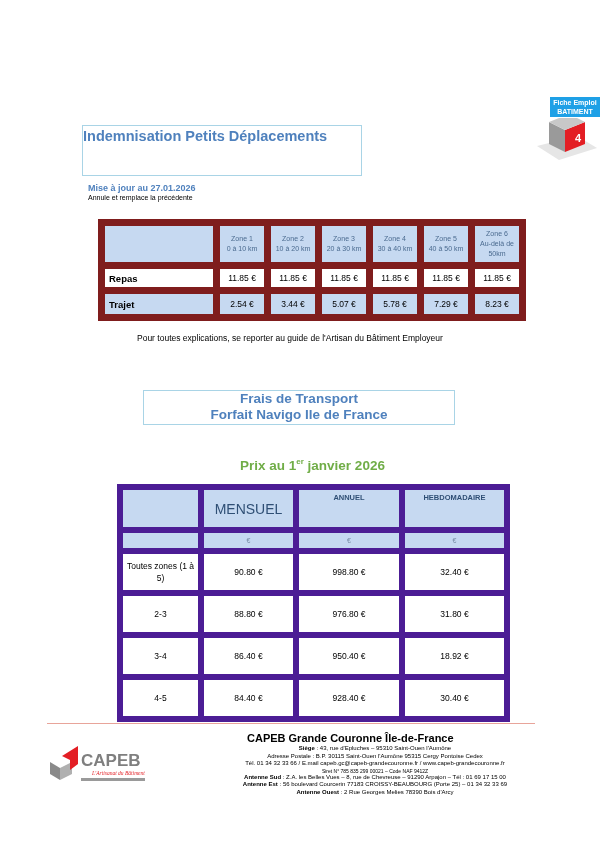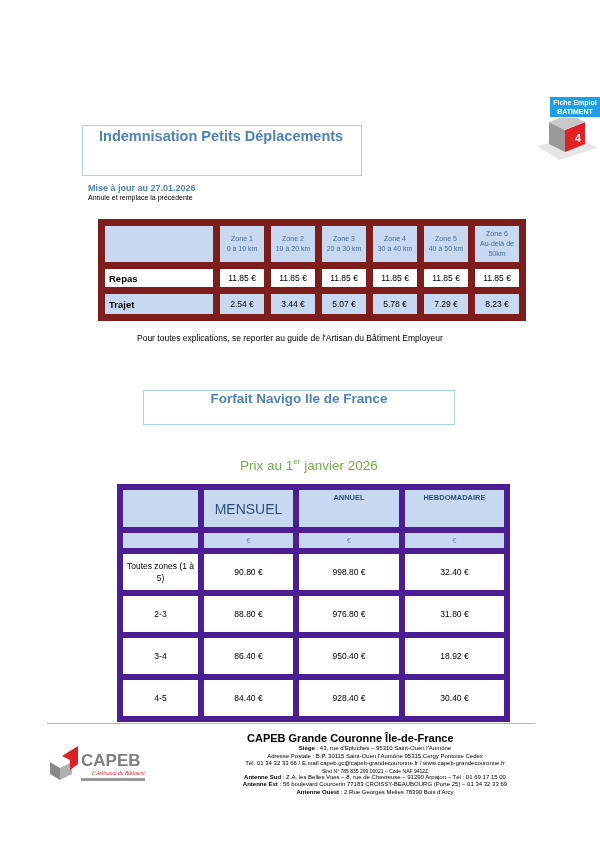--- a/index.html
+++ b/index.html
@@ -6,21 +6,21 @@
   body { width:600px; height:848px; background:#ffffff; position:relative; overflow:hidden;
          font-family:"Liberation Sans", sans-serif; color:#000; }
   .abs { position:absolute; }
 
   
   .badge { left:550px; top:97px; width:50px; height:20px; background:#1ea0e6; color:#fff;
            font-size:7px; font-weight:bold; line-height:9px; text-align:center; padding-top:1px; box-sizing:border-box; overflow:hidden; white-space:nowrap; }
   .cube { left:537px; top:118px; width:60px; height:50px; }
 
   
-  .titlebox1 { left:82px; top:125px; width:280px; height:51px; border:1px solid #a9d4e6; box-sizing:border-box; padding:2px 16px; }
+  .titlebox1 { left:82px; top:125px; width:280px; height:51px; border:1px solid #a9d4e6; box-sizing:border-box; padding:2px 0; }
   .t1-line1 { color:#4f81bd; font-weight:bold; font-size:14.5px; line-height:17px; }
   .t1-line2 { font-weight:bold; font-size:14.5px; line-height:17px; }
   .t1-red { color:#e31e24; }
   .t1-blue { color:#4f81bd; }
 
   .update { left:88px; top:183px; color:#4f81bd; font-weight:bold; font-size:9px; }
   .replace { left:88px; top:194px; font-size:7px; color:#000; }
 
   
   .t1 { left:98px; top:219px; border-collapse:collapse; font-size:9px; }
@@ -31,21 +31,21 @@
   .t1 .r-blue td { background:#c6d9f1; height:20px; }
   .t1 .r-white2 td { background:#ffffff; height:24px; }
   .t1 .val { font-size:8.5px; }
 
   .guide { left:137px; top:333px; font-size:8.5px; color:#000; }
 
   
   .titlebox2 { left:143px; top:390px; width:312px; height:35px; border:1px solid #a9d4e6; box-sizing:border-box; text-align:center; }
   .t2 { color:#4f81bd; font-weight:bold; font-size:13.5px; line-height:16px; }
 
-  .prix { left:240px; top:457px; color:#70ad47; font-weight:normal; font-size:13.5px; }
+  .prix { left:240px; top:457px; color:#70ad47; font-weight:bold; font-size:13.5px; }
   .prix sup { font-size:8px; }
 
   
   .t2tab { left:117px; top:484px; border-collapse:collapse; font-size:9px; }
   .t2tab td { border:6px solid #4c1d95; text-align:center; padding:0; }
   .t2tab .h1 td { background:#c6d9f1; height:34px; }
   .t2tab .h2 td { background:#c6d9f1; height:15px; color:#7a8ea8; font-size:7px; }
   .t2tab .mensuel { color:#2f4f75; font-size:14px; vertical-align:middle; }
   .t2tab .smallhdr { color:#2f4f75; font-weight:bold; font-size:7.5px; vertical-align:top; padding-top:3px; }
   .t2tab .dr td { background:#fff; height:36px; font-size:8.5px; }
@@ -107,20 +107,21 @@
     <td class="val">5.78  €</td>
     <td class="val">7.29  €</td>
     <td class="val">8.23  €</td>
   </tr>
 </tbody>
   </table>
 
 <div class="abs guide">Pour toutes explications, se reporter au guide de l'Artisan du Bâtiment Employeur</div>
 
 <div class="abs titlebox2">
+  <div class="t2">Frais de Transport</div>
   <div class="t2">Forfait Navigo Ile de France</div>
 </div>
 <div class="abs prix"><span>Prix au 1</span><sup>er</sup><span> janvier 2026</span></div>
 
 <table class="abs t2tab">
   <tbody>
       <tr class="h1">
     <td style="width:75px"></td>
     <td style="width:89px" class="mensuel">MENSUEL</td>
     <td style="width:100px" class="smallhdr">ANNUEL</td>

